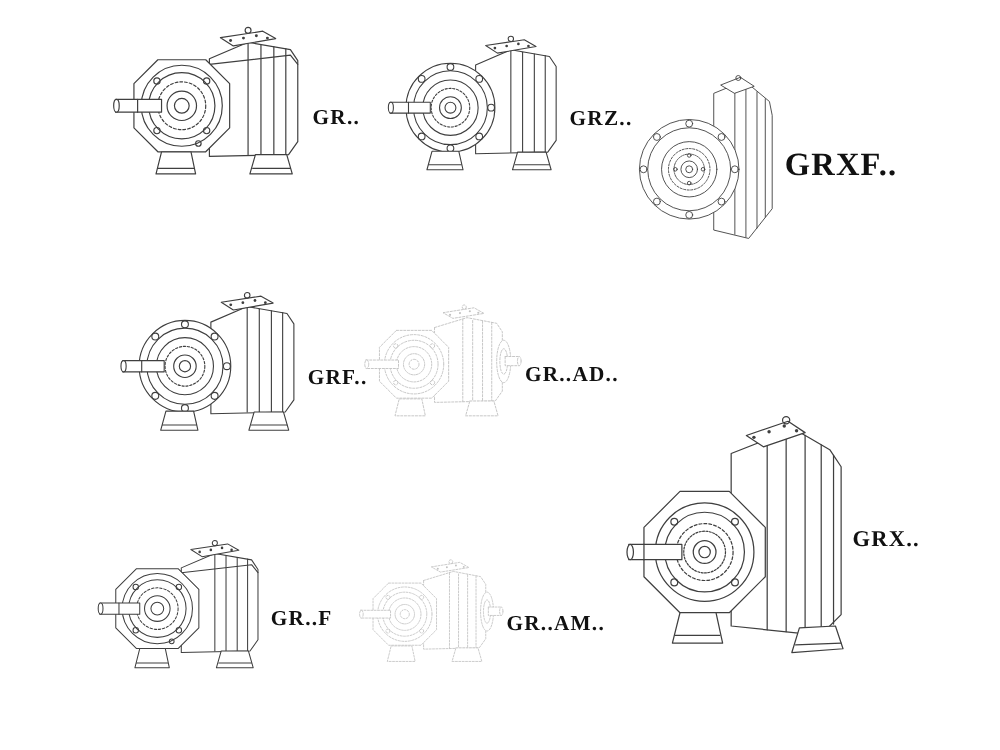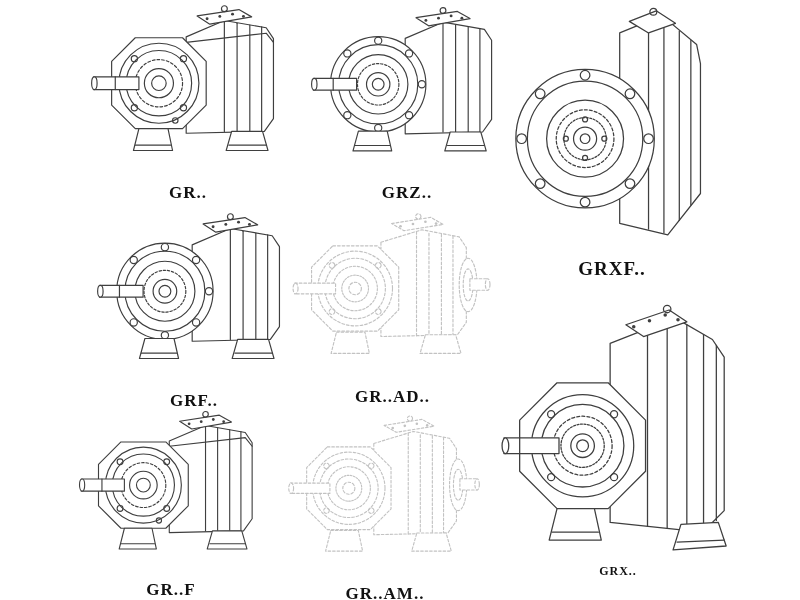--- a/index.html
+++ b/index.html
@@ -1,38 +1,38 @@
 <!DOCTYPE html>
 <html style="--line: #3f3f3f; --line-faded: #c2c2c2; --label: #111111;"><head>
 <meta charset="utf-8">
 <style>
   html,body{margin:0;padding:0;background:#fff;}
   body{width:800px;height:600px;position:relative;overflow:hidden;
        font-family:"Liberation Serif", serif;}
-  .figure{position:absolute;display:flex;flex-direction:column;align-items:center;}
+  .figure{position:absolute;display:flex;flex-direction:row;align-items:center;}
   .figure svg{display:block;color:var(--line,#3f3f3f);}
   .figure.faded svg{color:var(--line-faded,#c2c2c2);}
   .figure.faded svg use{stroke-dasharray:3 2.2;}
   .label{font-weight:700;font-size:17px;letter-spacing:1px;color:var(--label,#111);
          margin-top:6px;white-space:nowrap;}
   
   .fig-gr   {left:88px;  top:4px;  width:200px;}
   .fig-gr svg{width:200px;height:173px;}
   .fig-grz  {left:308px; top:6px;  width:198px;}
   .fig-grz svg{width:198px;height:171px;}
   .fig-grxf {left:506px; top:6px;  width:212px;}
   .fig-grxf svg{width:212px;height:250px;}
-  .fig-grxf .label{margin-top:2px;font-size:19px;}
+  .fig-grxf .label{margin-top:2px;font-size:26px;}
   .fig-grf  {left:94px;  top:212px;width:200px;justify-content:space-between;}
   .fig-grf svg{width:200px;height:173px;}
   .fig-grad {left:290px; top:212px;width:205px;}
   .fig-grad svg{width:205px;height:169px;}
   .fig-grx  {left:500px; top:298px;width:236px;}
   .fig-grx svg{width:236px;height:260px;}
-  .fig-grx .label{font-size:12px;}
+  .fig-grx .label{font-size:18px;}
   .fig-grff {left:76px;  top:410px;width:190px;}
   .fig-grff svg{width:190px;height:164px;}
   .fig-gram {left:286px; top:414px;width:198px;}
   .fig-gram svg{width:198px;height:164px;}
 </style>
 </head>
 <body style="background: rgb(255, 255, 255);">
 
 <svg width="0" height="0" style="position:absolute" aria-hidden="true">
   <defs>

